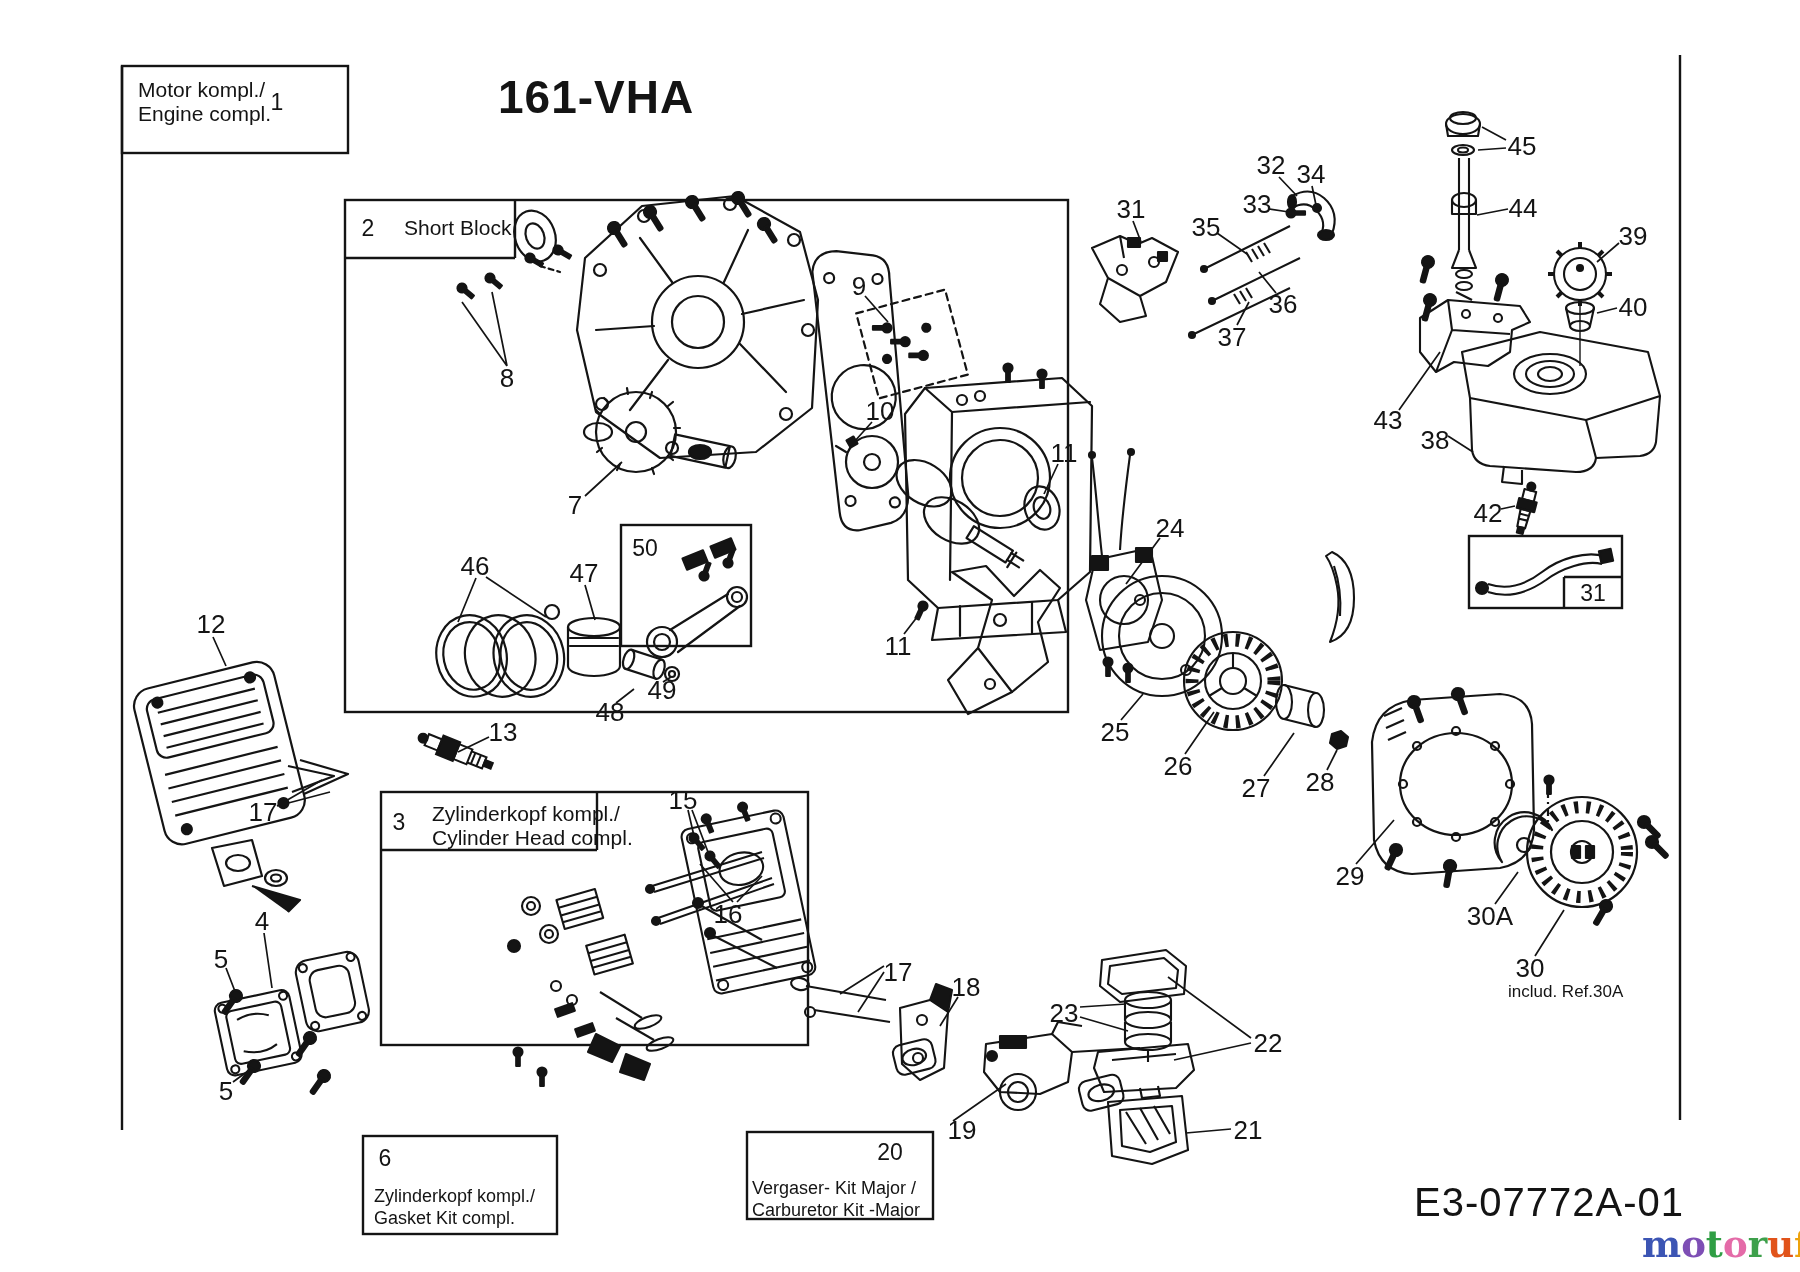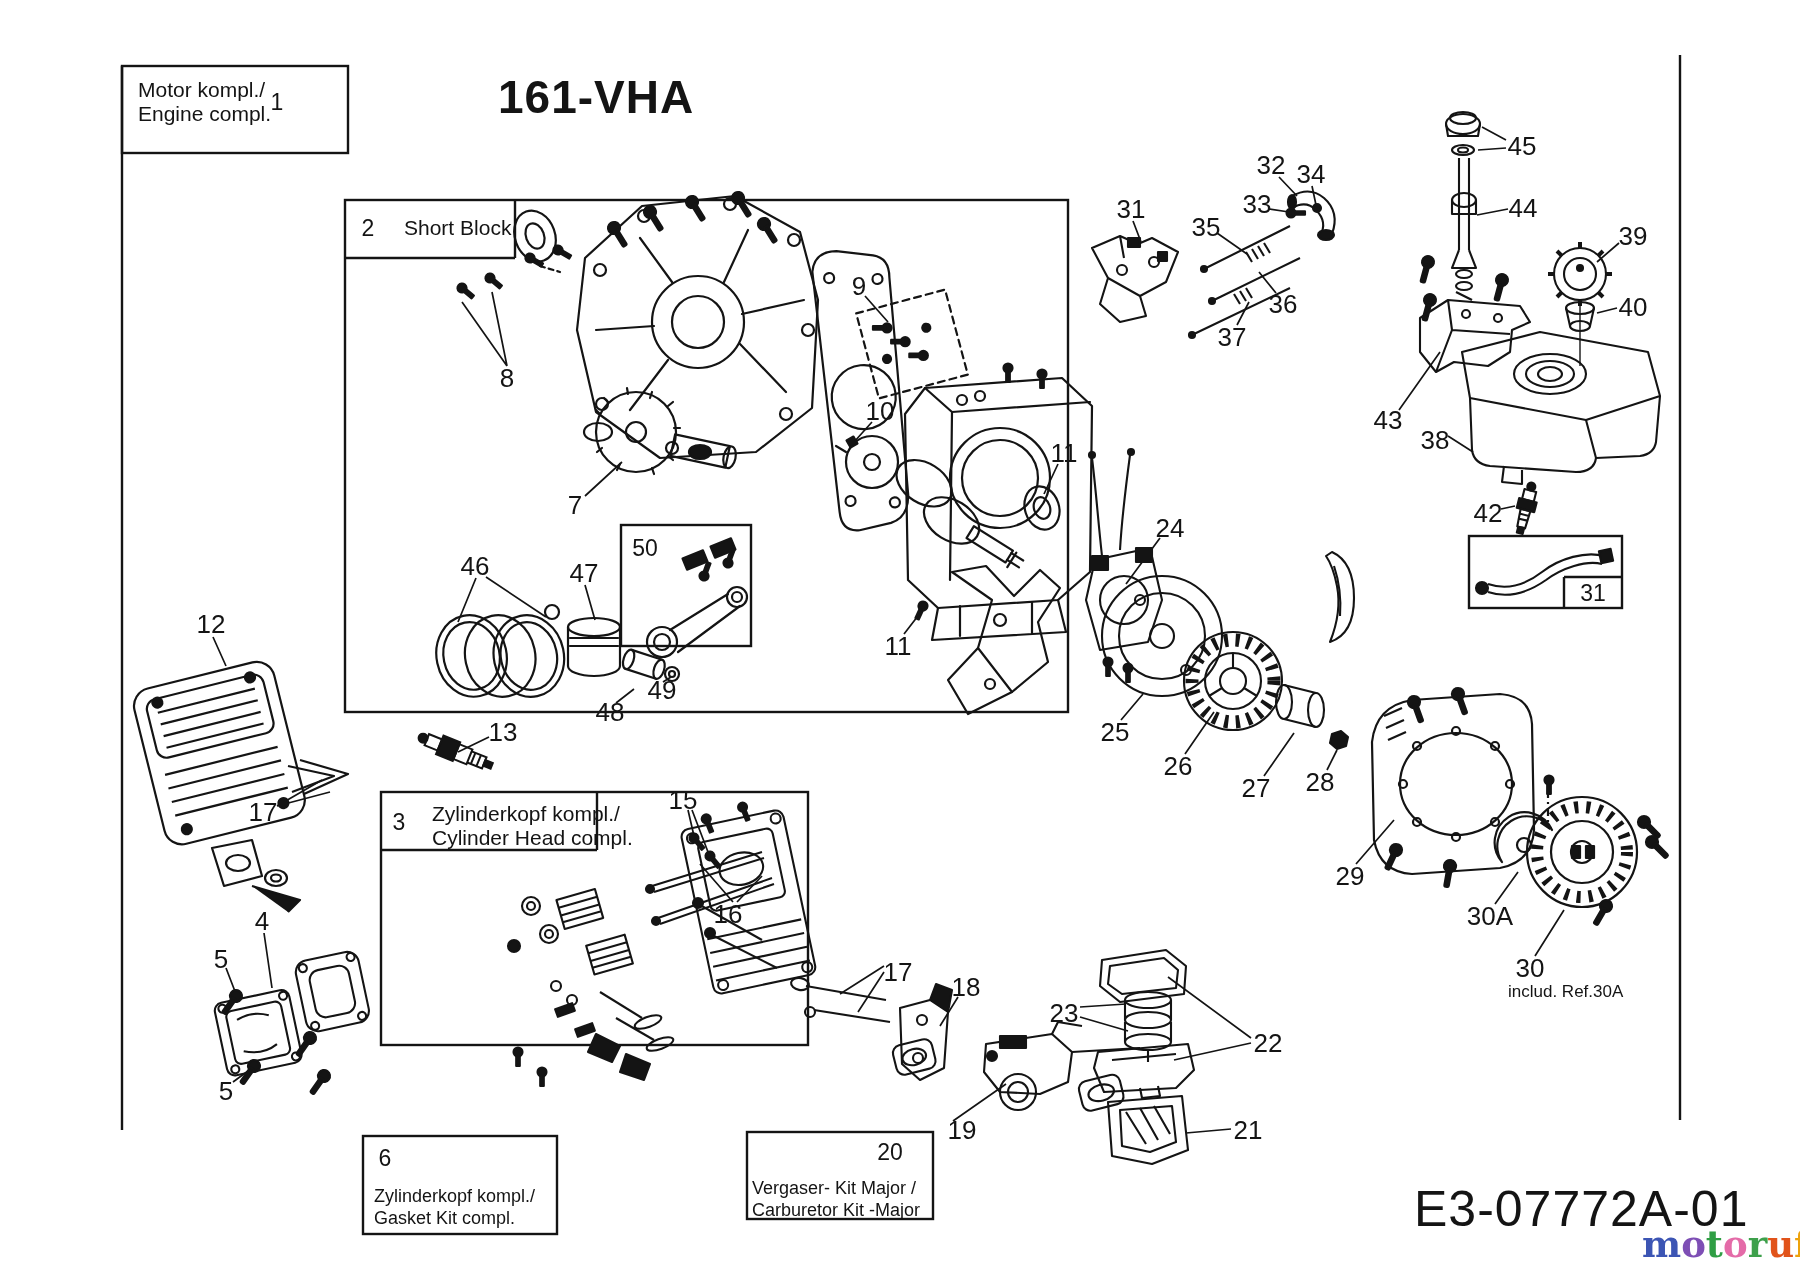--- a/index.html
+++ b/index.html
@@ -4,21 +4,21 @@
 <style>
   html,body{margin:0;padding:0;background:#e8e8e8;}
   .stage{position:relative;width:1800px;height:1272px;background:#ffffff;overflow:hidden;
          font-family:"Liberation Sans",sans-serif;color:#141414;}
   .stage svg{position:absolute;left:0;top:0;}
   .abs{position:absolute;white-space:nowrap;}
   .co{position:absolute;transform:translate(-50%,-50%);font-size:26px;color:#141414;white-space:nowrap;}
   .ref{font-size:23px;}
   .bxline{font-size:21px;}
   .title{font-size:46px;font-weight:bold;letter-spacing:1px;}
-  .docnum{font-size:50px;letter-spacing:1px;}
+  .docnum{font-size:40px;letter-spacing:1px;}
   .note{font-size:17px;}
   .s18{font-size:18px;}
   .logo{font-family:"DejaVu Serif","Liberation Serif",serif;font-weight:bold;font-size:37px;letter-spacing:0px;}
 </style>
 </head>
 <body>
 
 <div class="stage">
 
   <svg width="1800" height="1272" viewBox="0 0 1800 1272">

